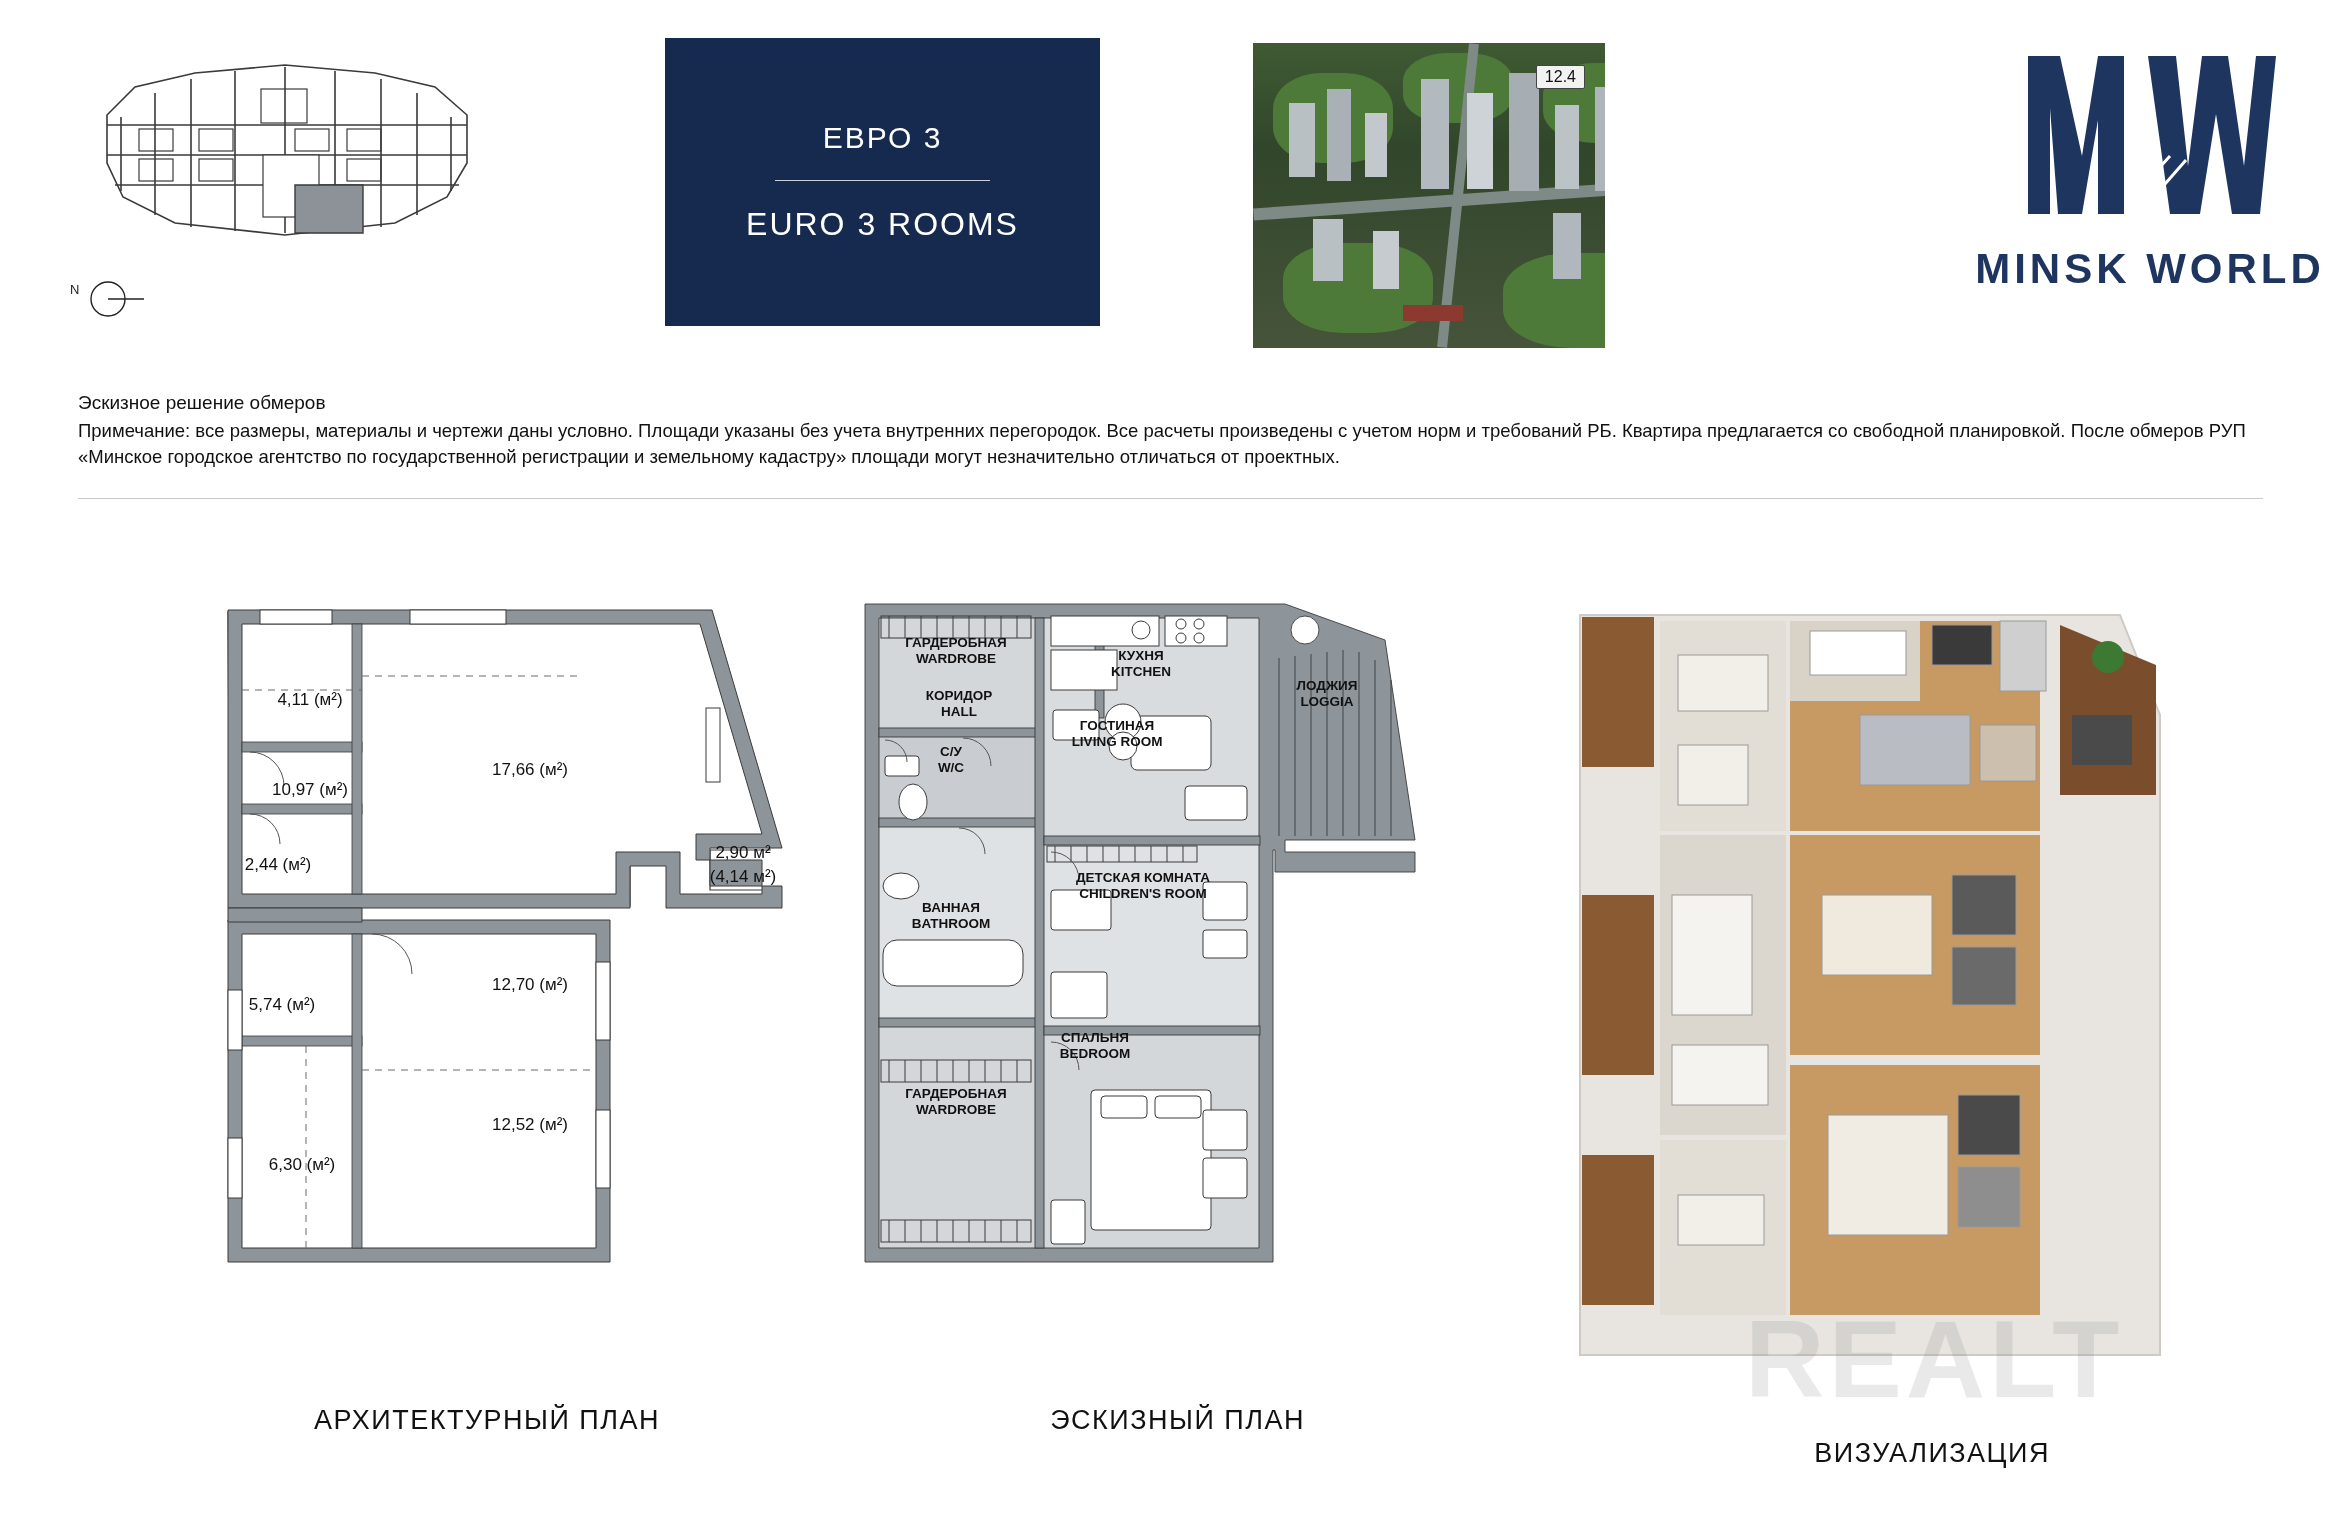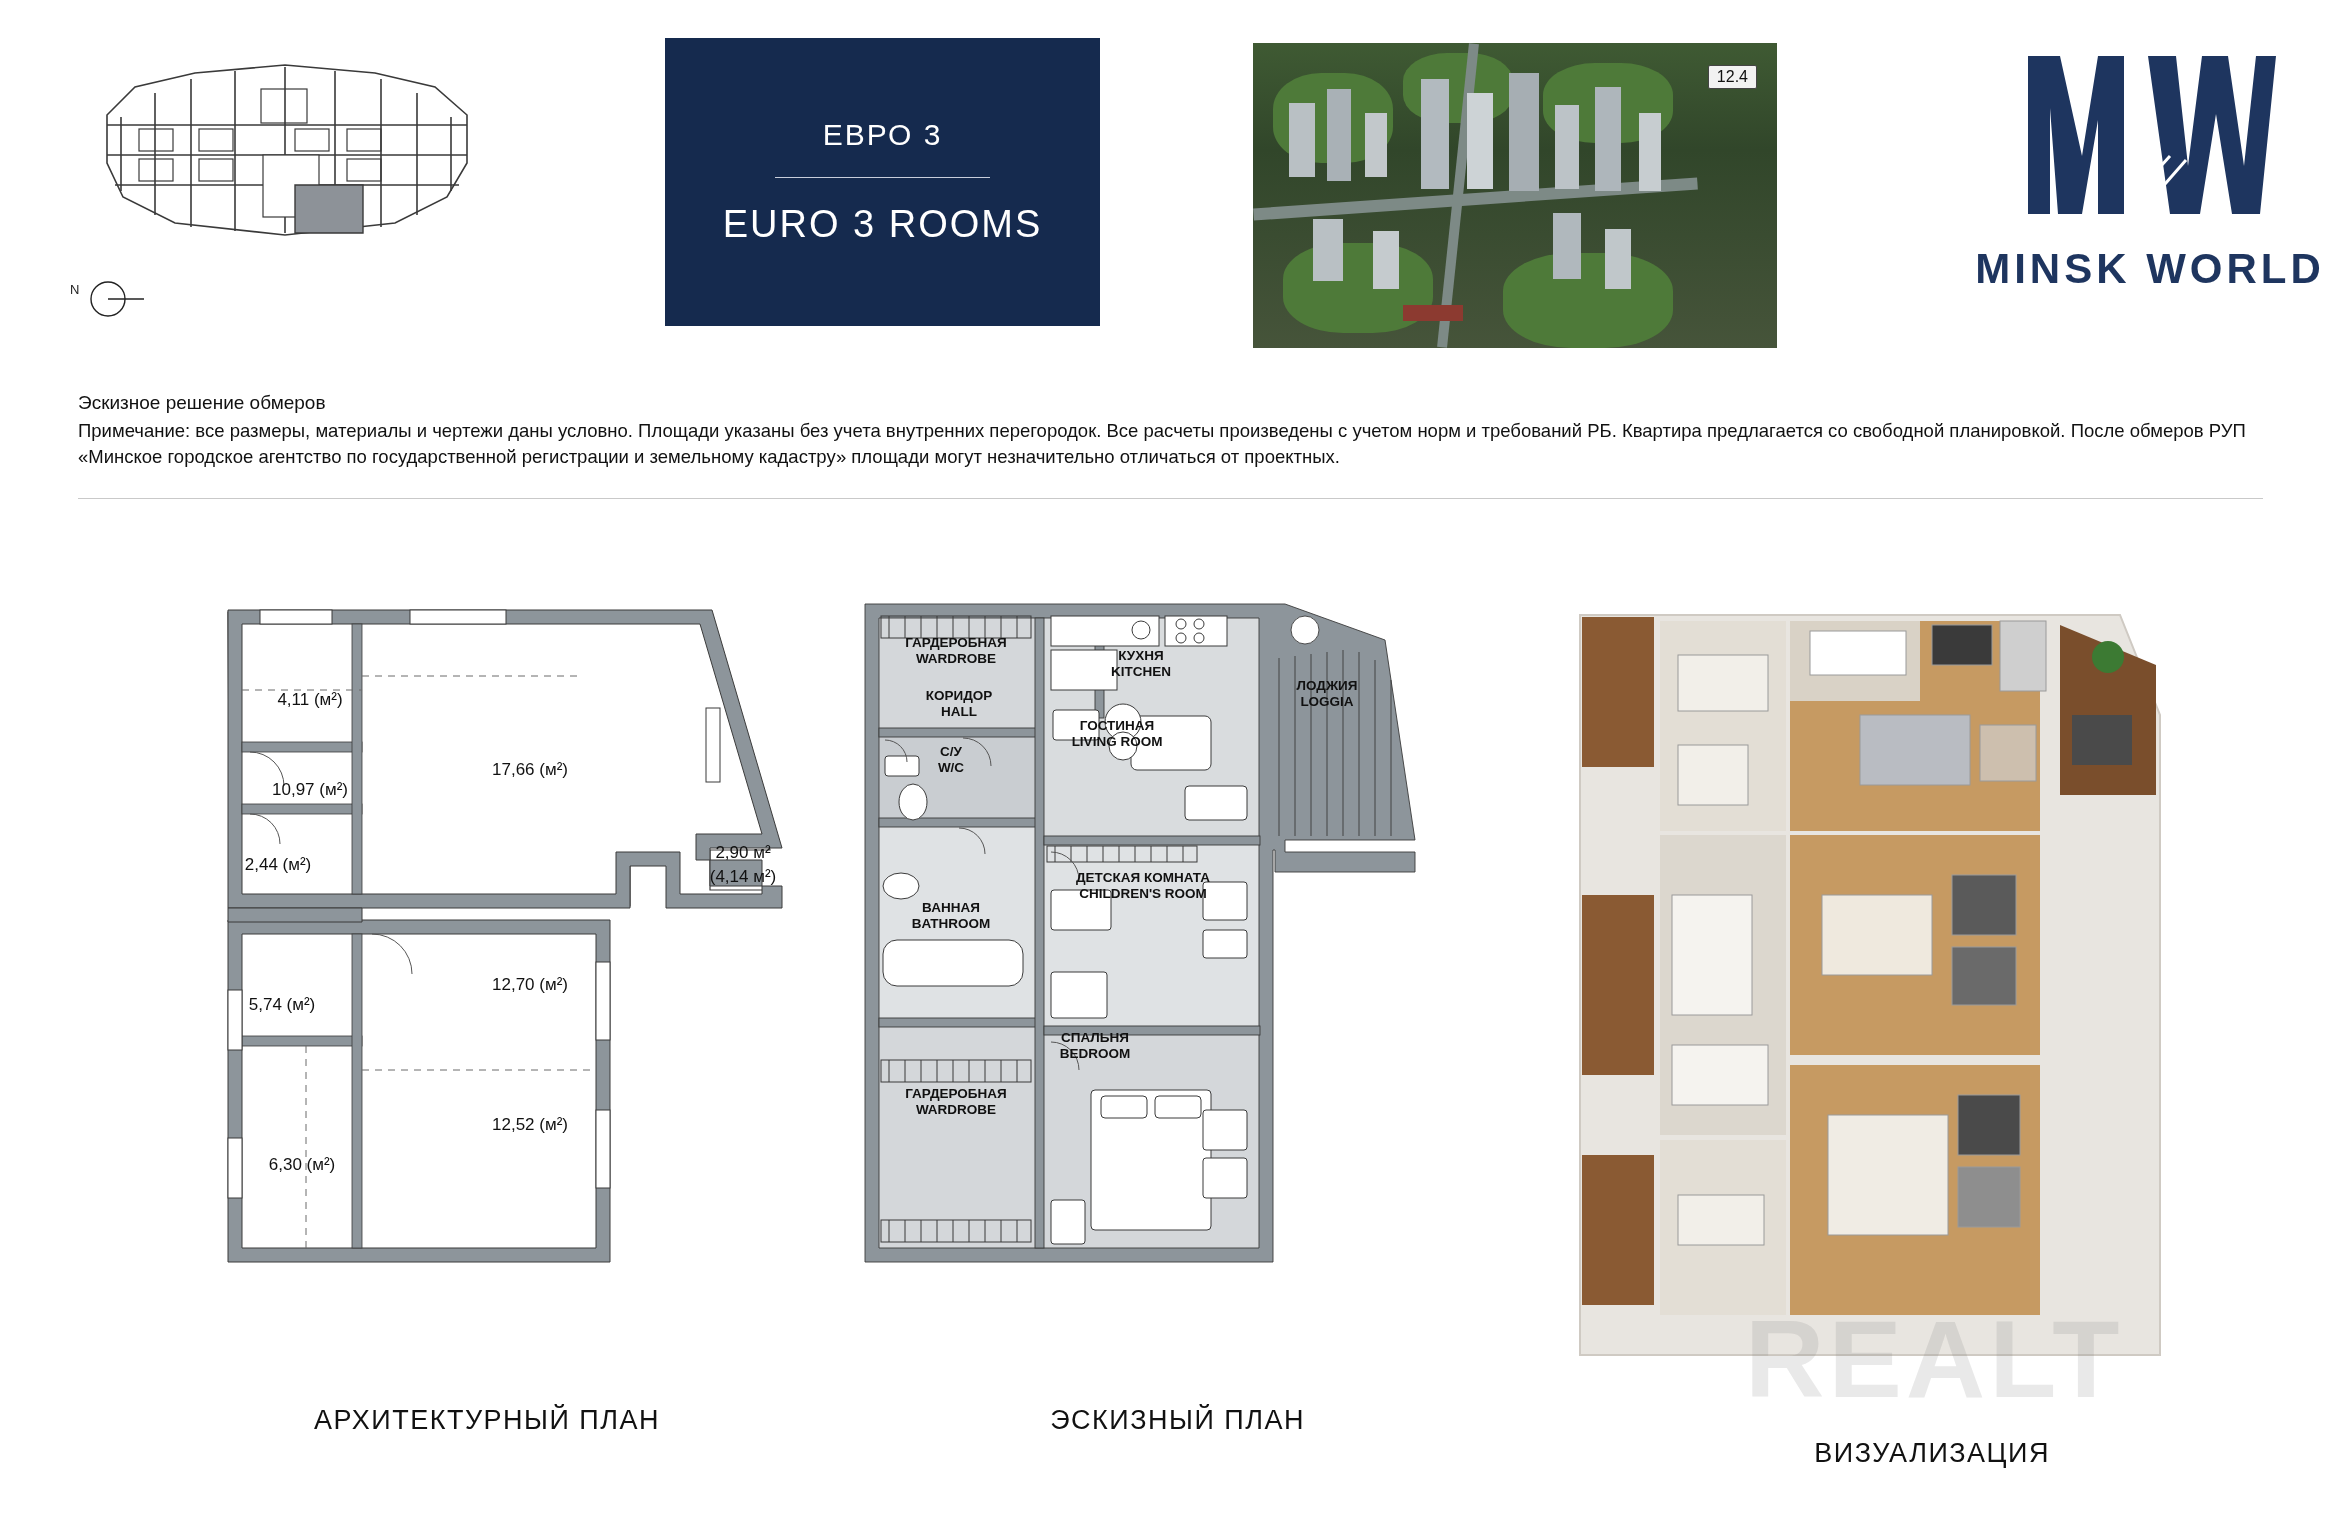--- a/index.html
+++ b/index.html
@@ -34,26 +34,26 @@
     color: #ffffff;
     display: flex; flex-direction: column; align-items: center; justify-content: center;
   }
   .title-plate .t-ru {
     font-size: 30px; letter-spacing: 2px; font-weight: 400;
   }
   .title-plate .t-sep {
     width: 215px; height: 1px; background: #c8cedb; margin: 25px 0;
   }
   .title-plate .t-en {
-    font-size: 38px; letter-spacing: 2px; font-weight: 400;
+    font-size: 32px; letter-spacing: 2px; font-weight: 400;
   }
 
   
   .aerial {
-    position: absolute; left: 1253px; top: 43px; width: 524px; height: 305px;
+    position: absolute; left: 1253px; top: 43px; width: 352px; height: 305px;
     overflow: hidden;
     background: #ec4899;
     padding-left: 44px;
   }
   .aerial .sky { position:absolute; inset:0; background:linear-gradient(180deg,#3f5a33 0%,#31462a 35%,#46543a 100%); }
   .aerial .blk { position:absolute; background:#9aa3a8; }
   .aerial .grn { position:absolute; background:#4e7a39; border-radius:40%; }
   .aerial .road { position:absolute; background:#7d8a86; }
   .aerial .badge {
     position:absolute; right: 20px; top: 22px;

